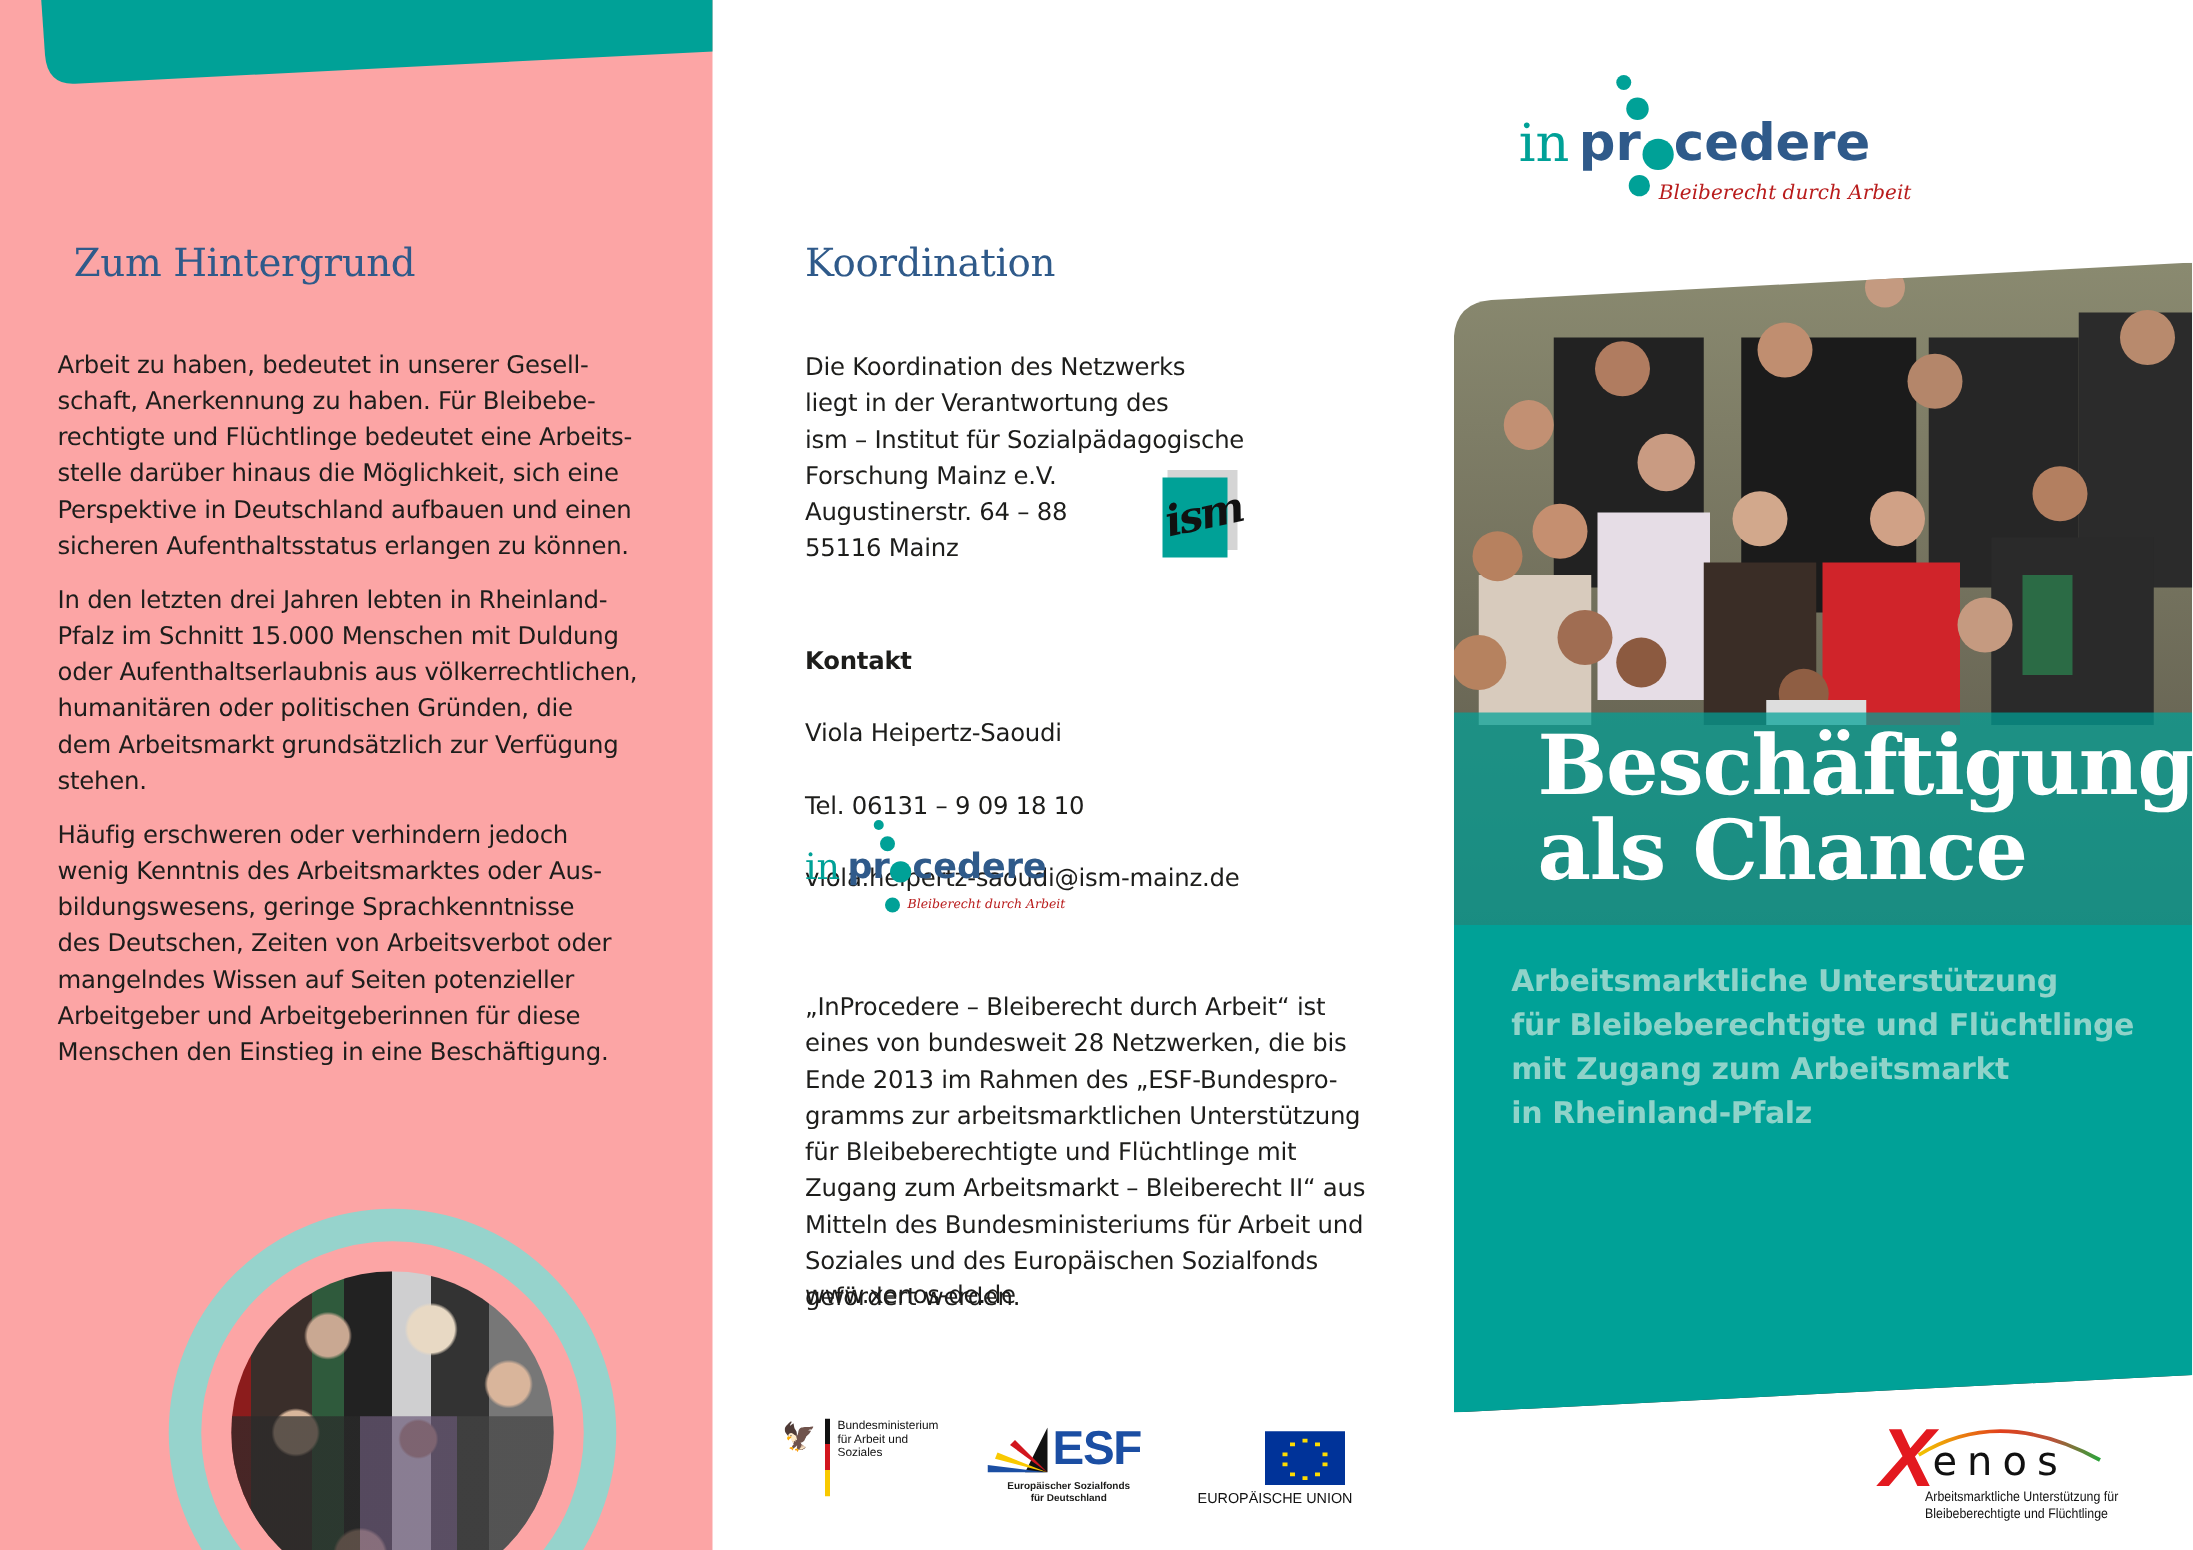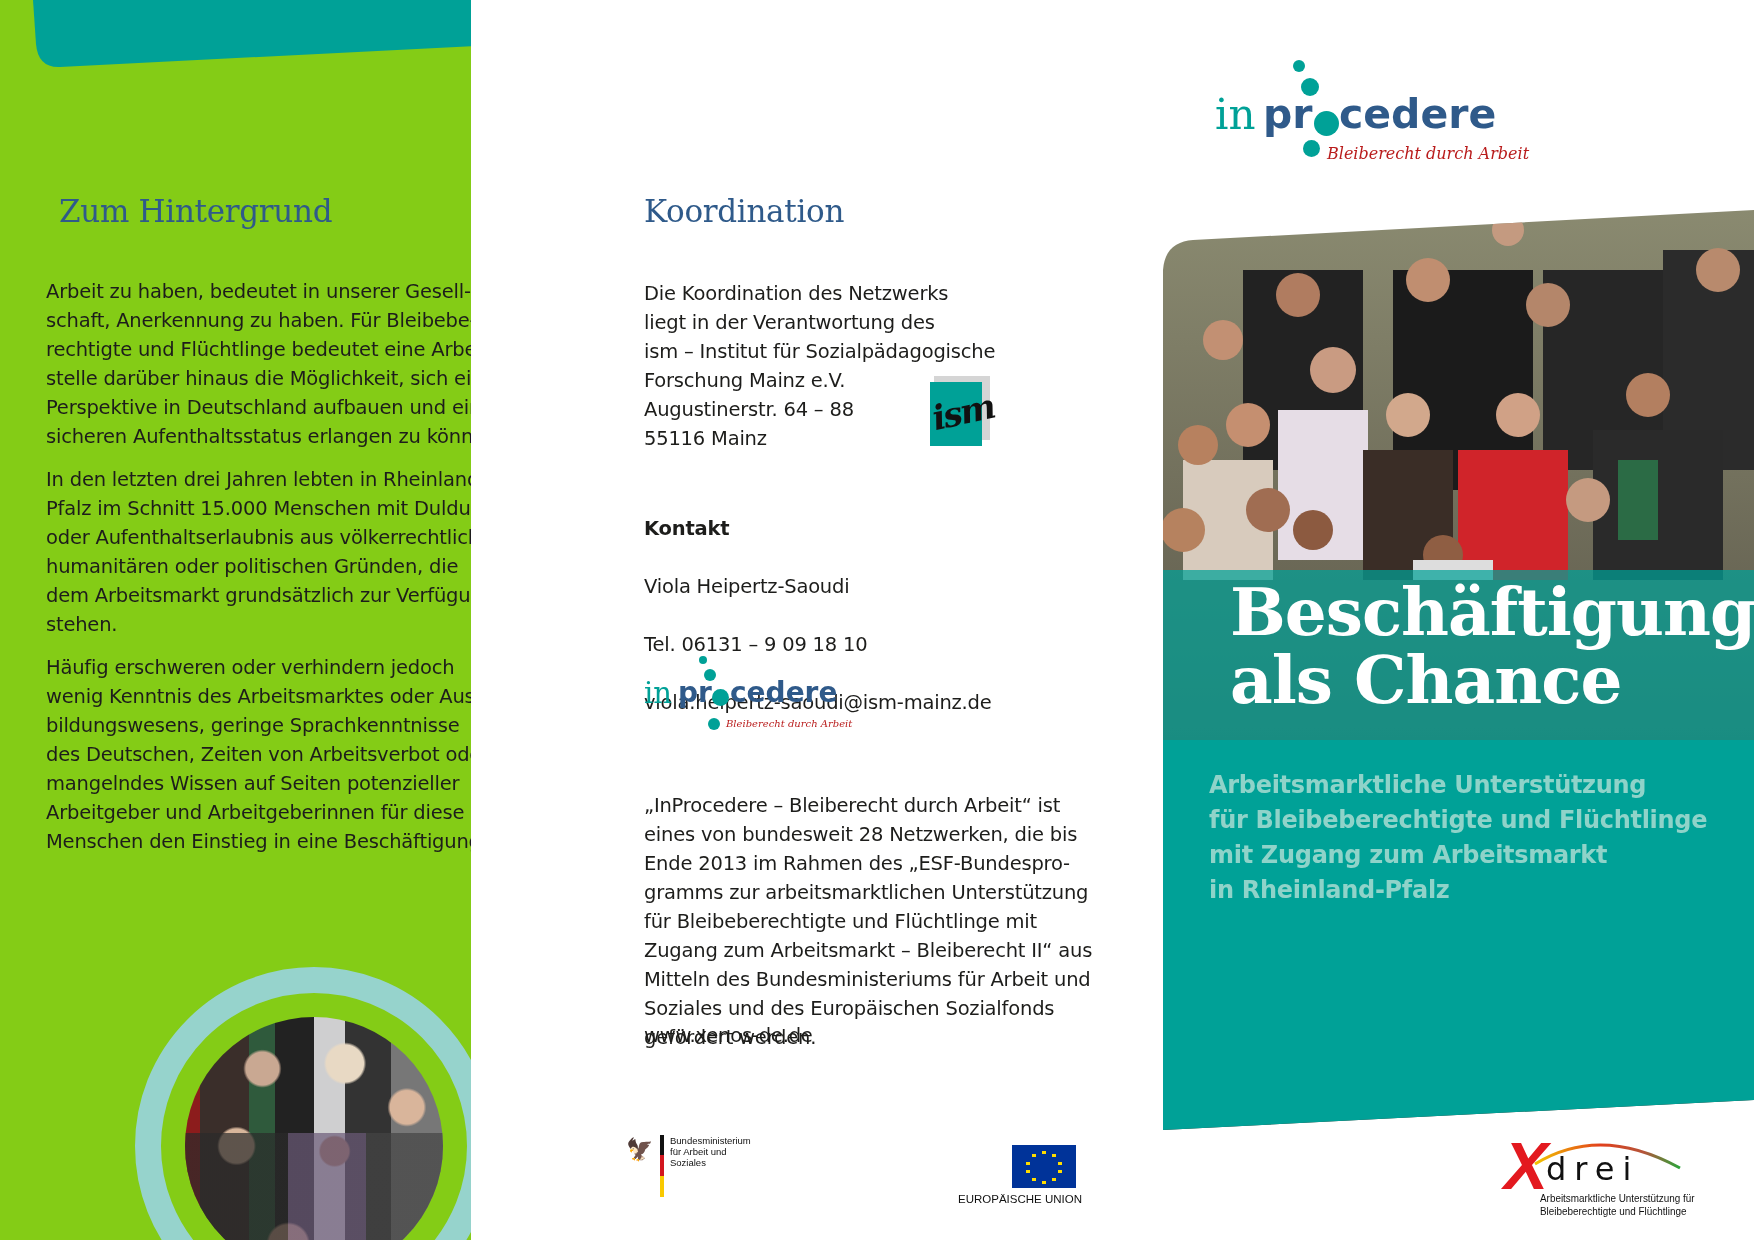--- a/index.html
+++ b/index.html
@@ -1,20 +1,20 @@
 <!DOCTYPE html>
 <html><head>
 <meta charset="utf-8">
 <style>
   * { margin:0; padding:0; box-sizing:border-box; }
   html, body { width:1754px; height:1240px; overflow:hidden; background:#ffffff; }
   body { position:relative; font-family:"DejaVu Sans", "Liberation Sans", sans-serif; color:#1d1d1b; }
 
   
-  .left-panel { position:absolute; left:0; top:0; width:471px; height:1240px; background:#84cc16; overflow:hidden; }
+  .left-panel { position:absolute; left:0; top:0; width:570px; height:1240px; background:#fca5a5; overflow:hidden; }
   .top-tab { position:absolute; left:0; top:0; width:573px; height:70px; }
   .heading { position:absolute; font-family:"DejaVu Serif", "Liberation Serif", serif; font-size:31px; color:#2f5a8a; font-weight:normal; letter-spacing:-0.3px; }
   .body-text { position:absolute; font-size:19.5px; line-height:29px; color:#1d1d1b; letter-spacing:-0.2px; }
   .body-text p { margin-bottom:14px; white-space:pre-line; }
   .ring { position:absolute; left:135px; top:967px; width:358px; height:358px; border-radius:50%; border:26px solid #96d3cc; }
   .circle-photo { position:absolute; left:185px; top:1017px; width:258px; height:258px; border-radius:50%; overflow:hidden;
      background:
        radial-gradient(circle at 30% 20%, #c9a892 0 6%, transparent 7%),
        radial-gradient(circle at 62% 18%, #e8d9c4 0 7%, transparent 8%),
        radial-gradient(circle at 86% 35%, #d9b59b 0 6%, transparent 7%),
@@ -146,20 +146,31 @@
 gefördert werden.</div>
   <div class="mid-text" style="left:644px; top:1021px;">www.xenos-de.de</div>
 
   <div class="partners">
     <div class="bmas">
       <span class="eagle">🦅</span>
       <span class="flagbar"></span>
       <span class="bmas-text">Bundesministerium
 für Arbeit und Soziales</span>
     </div>
+    <div class="esf">
+      <svg class="esf-fan" viewBox="0 0 50 36">
+        <polygon points="48,0 48,36 30,36" fill="#111"></polygon>
+        <polygon points="48,36 22,10 18,14" fill="#d2161e"></polygon>
+        <polygon points="48,36 8,20 6,25" fill="#f9c900"></polygon>
+        <polygon points="48,36 0,30 0,36" fill="#1b4ea3"></polygon>
+      </svg>
+      <span class="esf-word">ESF</span>
+      <span class="esf-sub">Europäischer Sozialfonds
+für Deutschland</span>
+    </div>
     <div class="eu">
       <div class="eu-flag">
         <span class="eu-star" style="left:30px; top:6px;"></span>
         <span class="eu-star" style="left:40px; top:9px;"></span>
         <span class="eu-star" style="left:46px; top:17px;"></span>
         <span class="eu-star" style="left:46px; top:25px;"></span>
         <span class="eu-star" style="left:40px; top:33px;"></span>
         <span class="eu-star" style="left:30px; top:36px;"></span>
         <span class="eu-star" style="left:20px; top:33px;"></span>
         <span class="eu-star" style="left:14px; top:25px;"></span>
@@ -249,17 +260,17 @@
         <linearGradient id="arcg" x1="0" x2="1">
           <stop offset="0" stop-color="#f2c500"></stop>
           <stop offset="0.45" stop-color="#e2401c"></stop>
           <stop offset="0.75" stop-color="#b4553a"></stop>
           <stop offset="1" stop-color="#2aa53a"></stop>
         </linearGradient>
       </defs>
       <path d="M5,32 Q70,-8 150,36" stroke="url(#arcg)" stroke-width="3" fill="none"></path>
     </svg>
     <span class="xenos-x">X</span>
-    <span class="xenos-word">drei</span>
+    <span class="xenos-word">enos</span>
     <span class="xenos-sub">Arbeitsmarktliche Unterstützung für
 Bleibeberechtigte und Flüchtlinge</span>
   </div>
 </section>
 
 </body></html>

